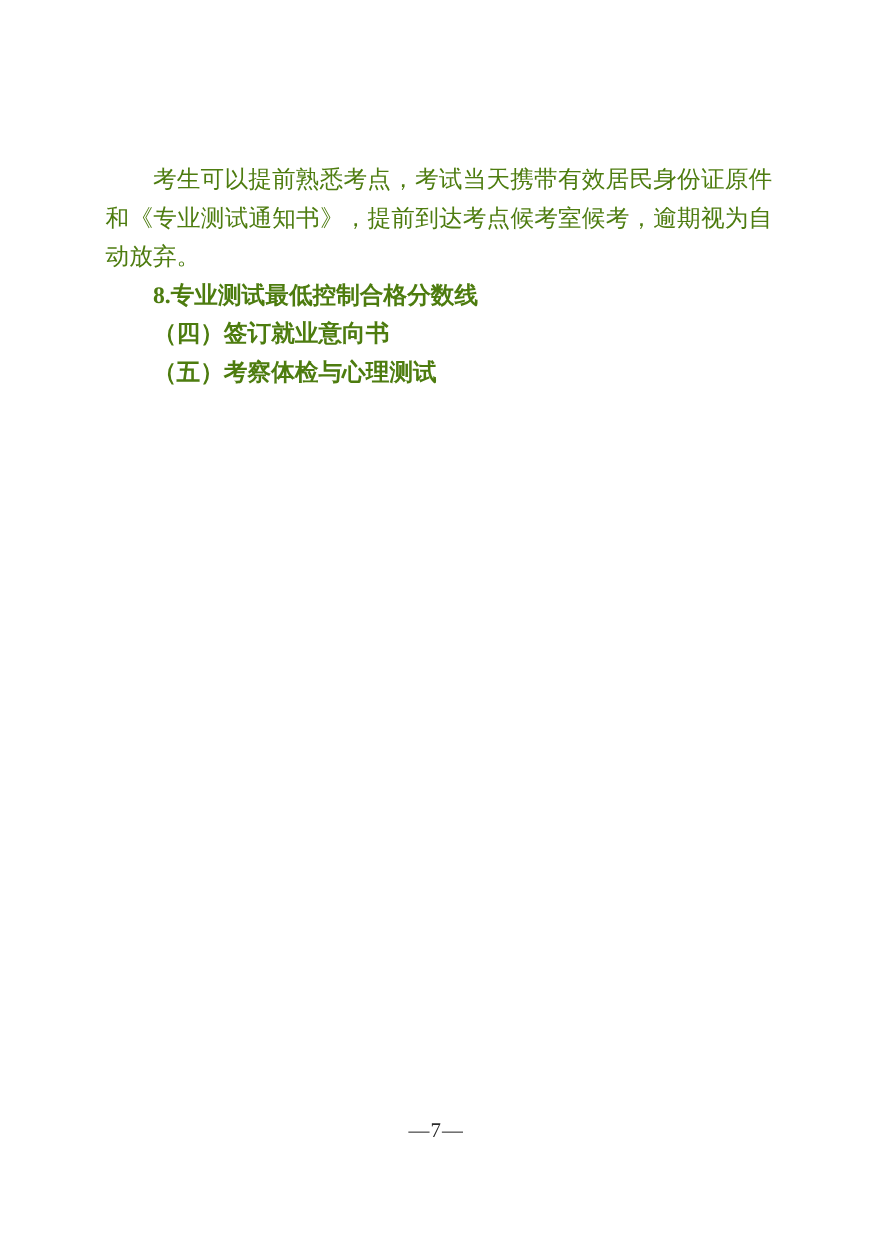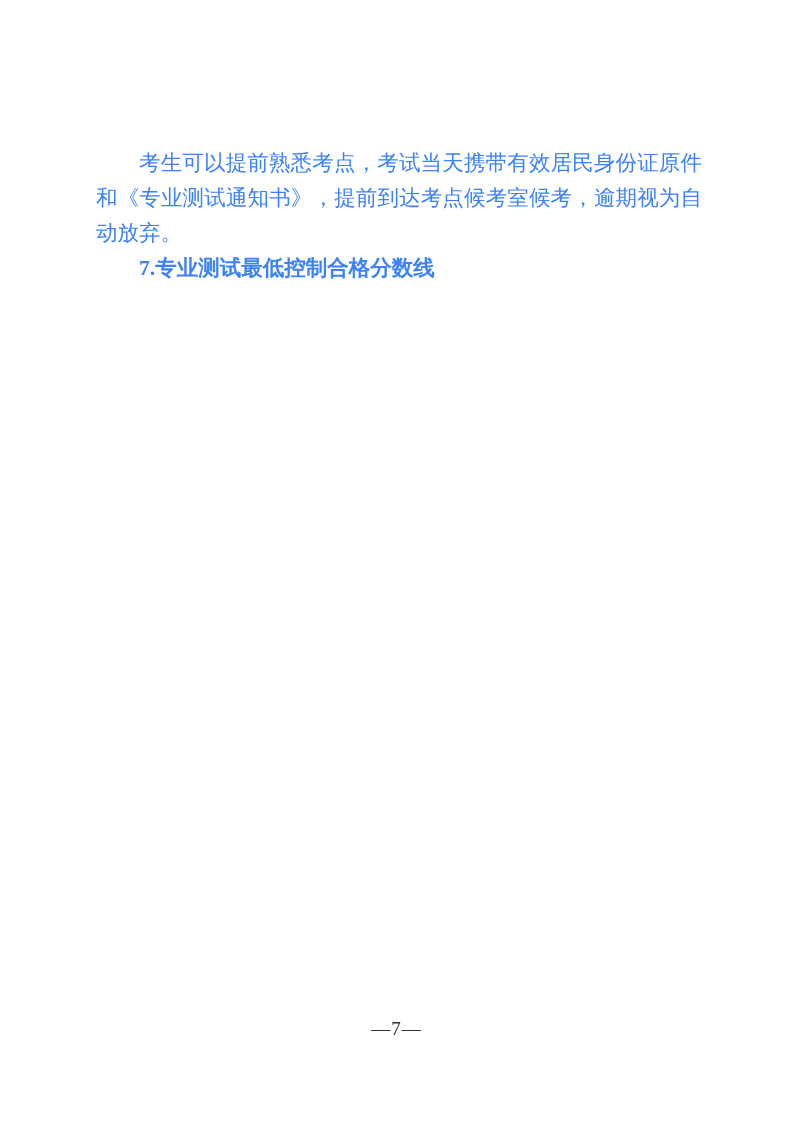--- a/index.html
+++ b/index.html
@@ -22,21 +22,21 @@
     color: #1f1f1f;
   }
   .para, .heading {
     font-size: 21.5px;
     line-height: 35px;
     text-indent: 2em;
     text-align: justify;
     text-align-last: left;
     text-justify: inter-ideograph;
     word-break: break-all;
-    color: #3b82f6;
+    color: #4d7c0f;
   }
   .heading {
     font-weight: 700;
     text-align: left;
   }
   .footer {
     position: absolute;
     left: 0;
     top: 1018px;
     width: 793px;
@@ -45,16 +45,18 @@
     color: #2a2a2a;
     letter-spacing: 1px;
   }
 </style>
 </head>
 <body>
 
 <div class="page">
   <div class="content">
     <div class="para">考生可以提前熟悉考点，考试当天携带有效居民身份证原件和《专业测试通知书》，提前到达考点候考室候考，逾期视为自动放弃。</div>
-    <div class="heading">7.专业测试最低控制合格分数线</div>
+    <div class="heading">8.专业测试最低控制合格分数线</div>
+    <div class="heading">（四）签订就业意向书</div>
+    <div class="heading">（五）考察体检与心理测试</div>
   </div>
   <div class="footer">—7—</div>
 </div>
 
 </body></html>

